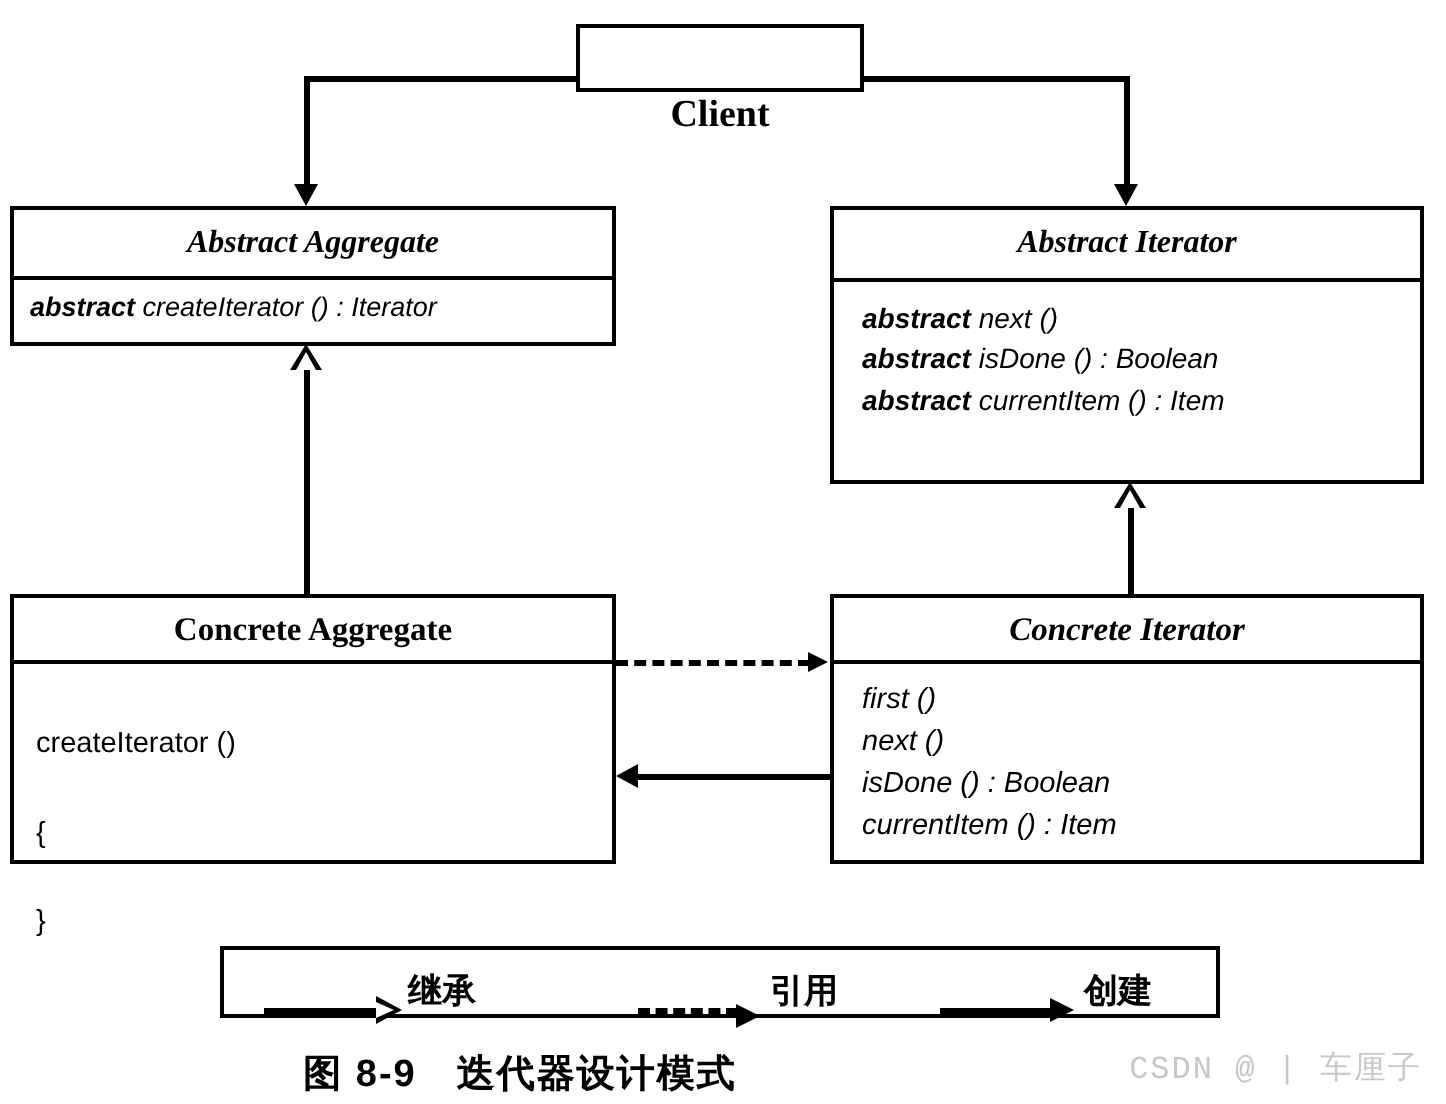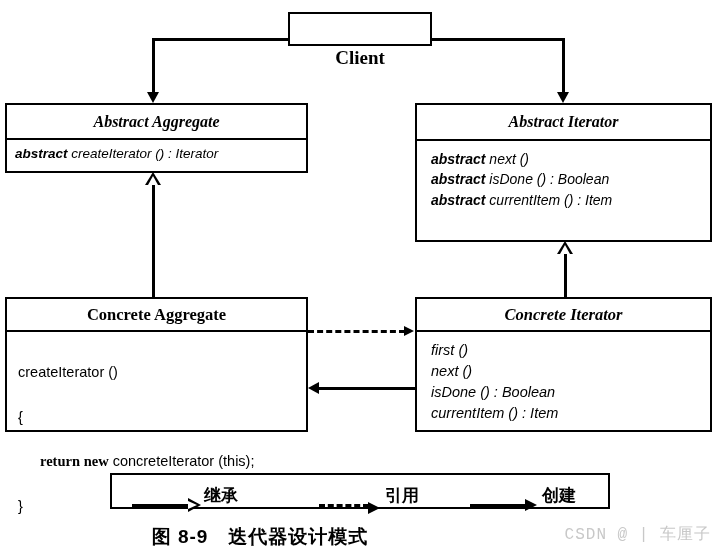--- a/index.html
+++ b/index.html
@@ -315,24 +315,20 @@
   <div class="tri-hollow-up" style="left:145px; top:172px;"></div>
 
   <div class="conn conn-v" style="left:564px; top:253px; height:44px;"></div>
   <div class="tri-hollow-up" style="left:557px; top:241px;"></div>
 
   <div class="uml-box" id="concrete-aggregate-box">
     <div class="uml-title">Concrete Aggregate</div>
     <div class="uml-body">
       <div class="m-line">createIterator ()</div>
       <div class="m-line">{</div>
-      <div class="m-line m-indent">
-        <span class="kw-return">return new</span>
-        <span>concreteIterator (this);</span>
-      </div>
       <div class="m-line">}</div>
     </div>
   </div>
 
   <div class="uml-box" id="concrete-iterator-box">
     <div class="uml-title">Concrete Iterator</div>
     <div class="uml-body">
       <div class="m-line">first ()</div>
       <div class="m-line">next ()</div>
       <div class="m-line">isDone () : Boolean</div>

